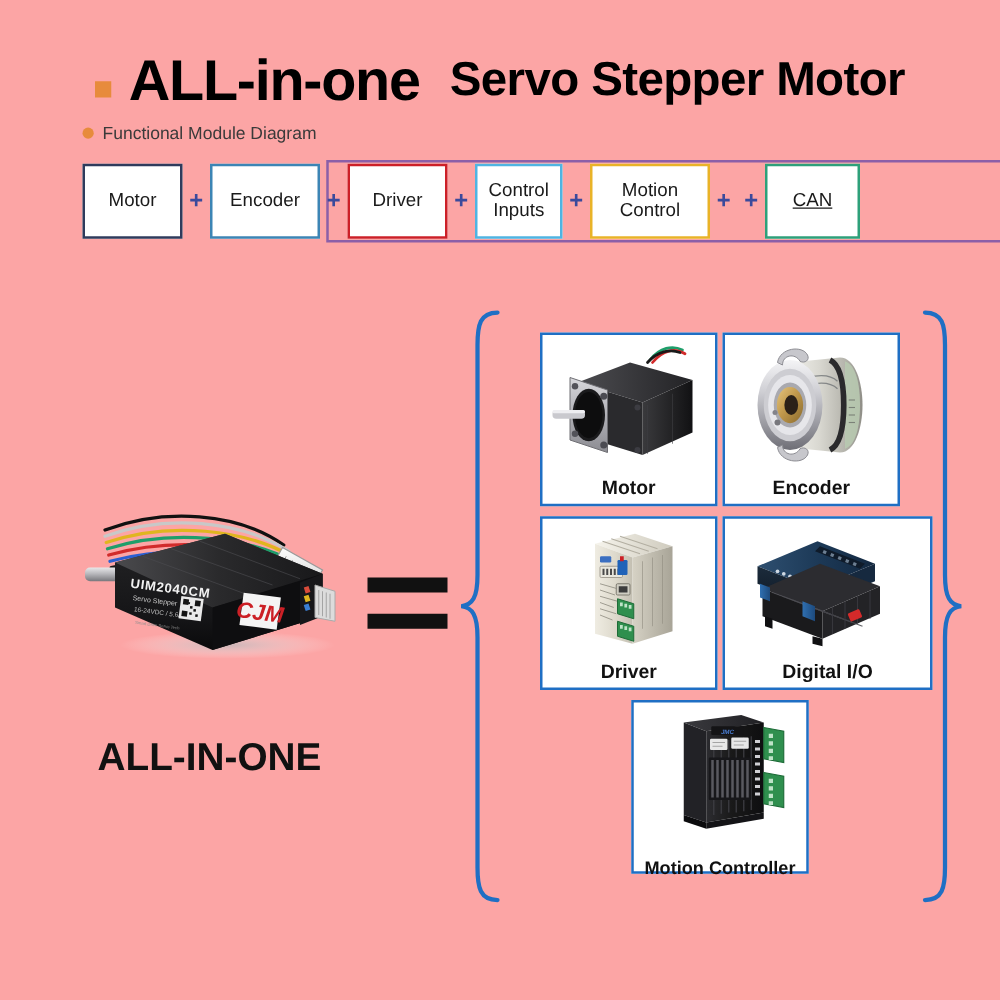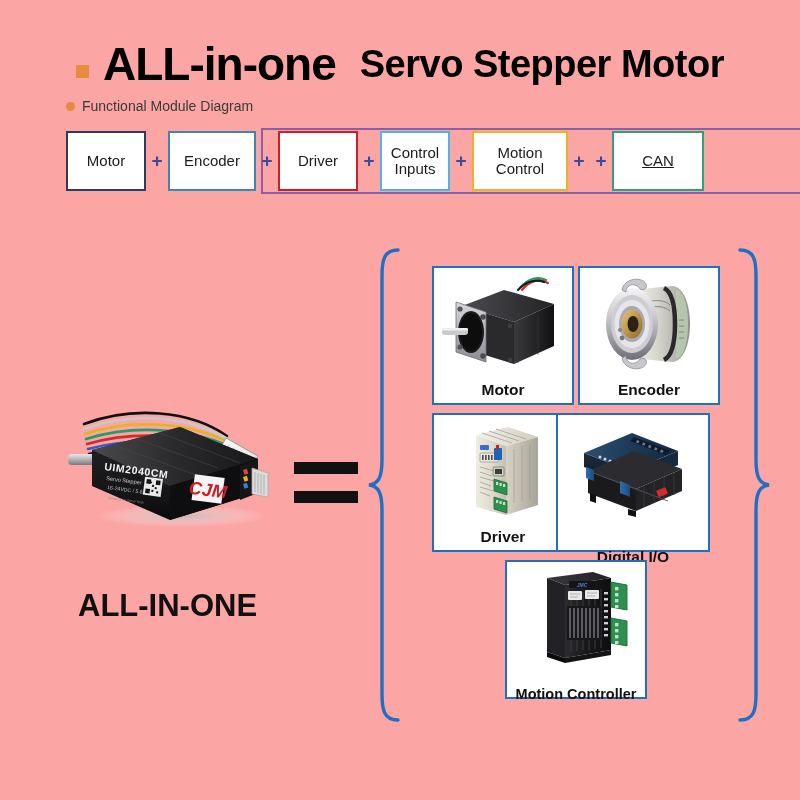--- a/index.html
+++ b/index.html
@@ -91,21 +91,21 @@
     display: flex; flex-direction: column; align-items: center;
   }
   .card .thumb { flex: 1 1 auto; width: 100%; position: relative; }
   .card .cap {
     font-size: 15.5px; font-weight: bold; color: #111;
     padding-bottom: 7px; line-height: 1; white-space: nowrap;
   }
   #card-motor      { left: 432px; top: 266px; width: 142px; height: 139px; }
   #card-encoder    { left: 578px; top: 266px; width: 142px; height: 139px; }
   #card-driver     { left: 432px; top: 413px; width: 142px; height: 139px; }
-  #card-dio        { left: 556px; top: 413px; width: 154px; height: 139px; gap: 20px; }
+  #card-dio        { left: 578px; top: 413px; width: 168px; height: 139px; }
   #card-mc         { left: 505px; top: 560px; width: 142px; height: 139px; gap: 13px; }
   #card-mc .cap    { font-size: 14.5px; }
 </style>
 </head>
 <body>
 
 <div id="page">
 
   <div id="header-row">
     <div class="sq-bullet"></div>
@@ -137,21 +137,21 @@
           <span style="white-space: pre-line;">Control
 Inputs</span>
         </div>
         <div class="plus">+</div>
         <div class="mod-box" style="width: 96px; border-color: rgb(233, 179, 40);">
           <span style="white-space: pre-line;">Motion
 Control</span>
         </div>
         <div class="plus">+</div>
         <div class="plus">+</div>
-        <div class="mod-box" style="width: 92px; border-color: rgb(46, 160, 122); text-decoration: underline;">
+        <div class="mod-box" style="width: 76px; border-color: rgb(46, 160, 122); text-decoration: underline;">
           <span style="white-space: pre-line;">CAN</span>
         </div>
       </div>
   </div>
 
   <div id="hero">
     <svg width="250" height="135" viewBox="0 0 250 135">
       <defs>
         <linearGradient id="bodyG" x1="0" y1="0" x2="0" y2="1">
           <stop offset="0%" stop-color="#3c3c3e"></stop>

